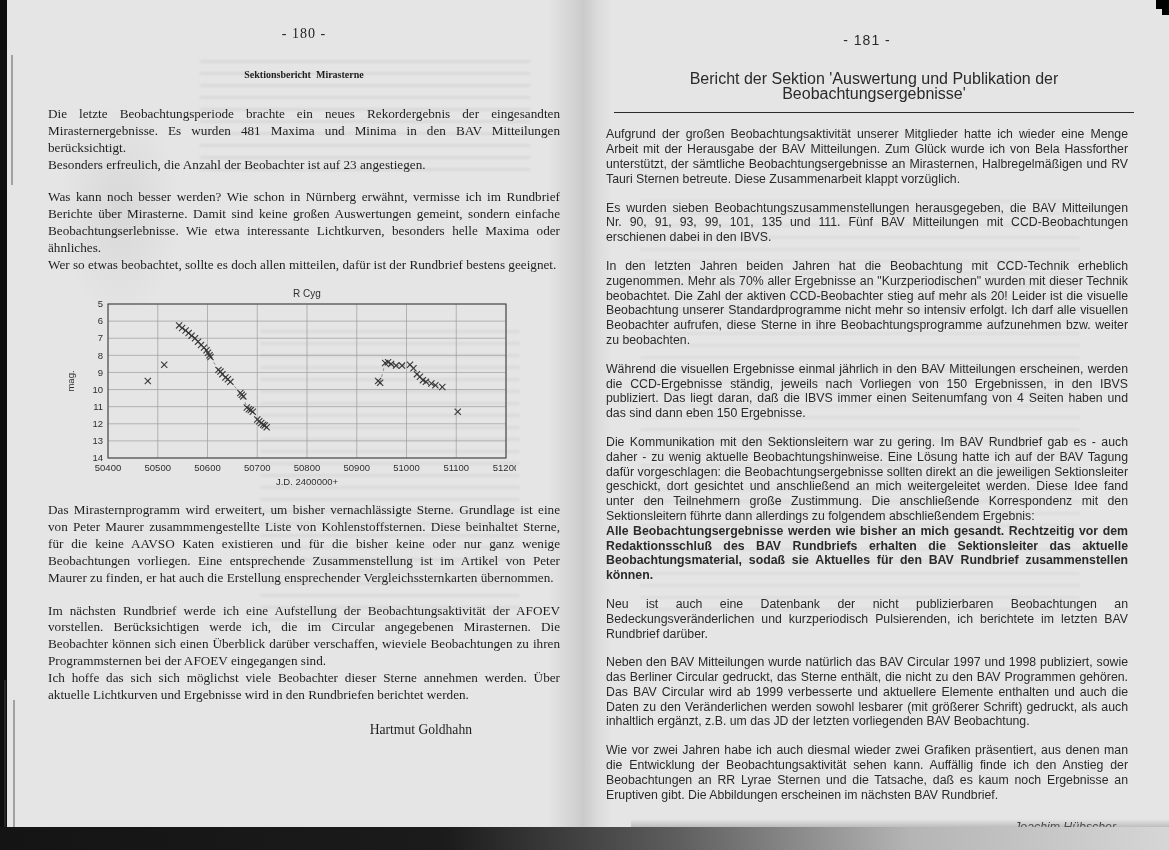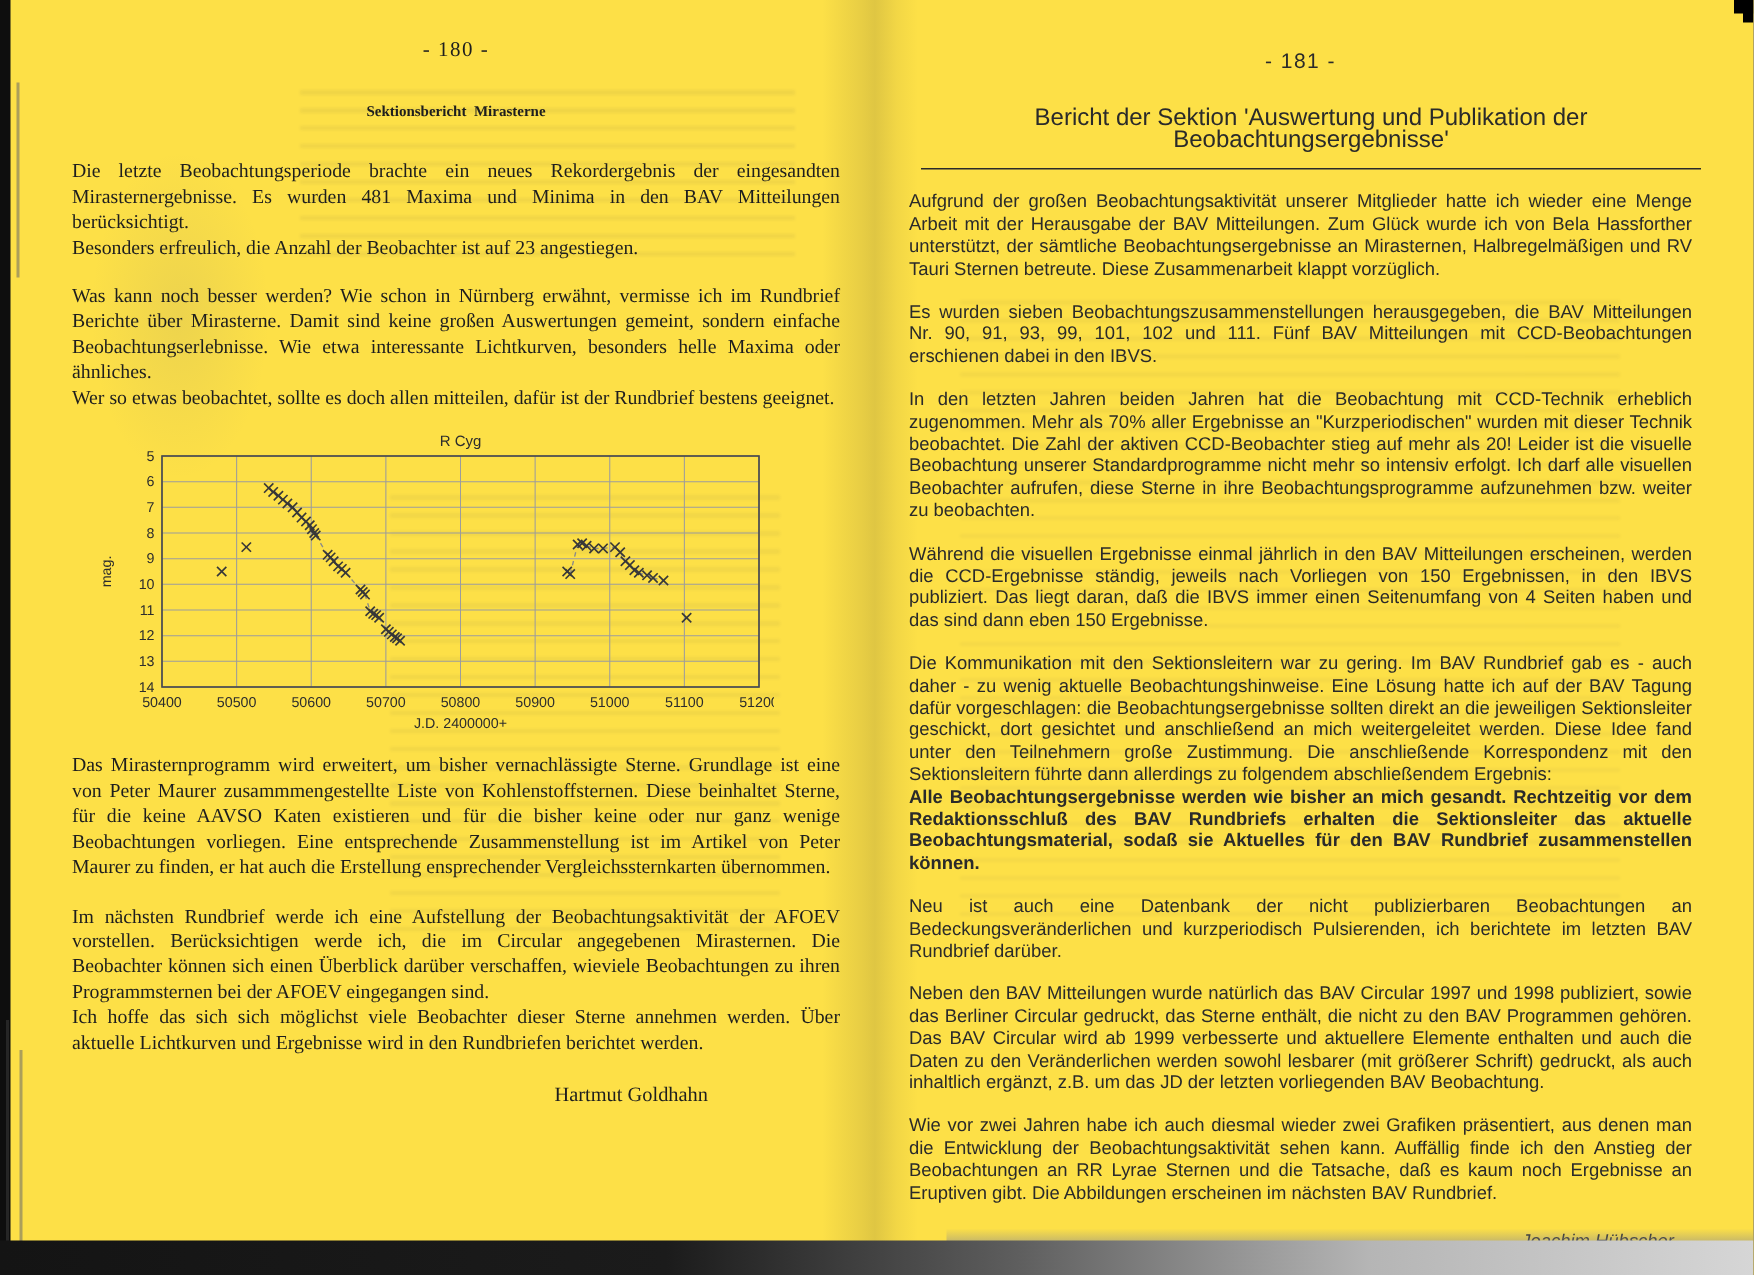--- a/index.html
+++ b/index.html
@@ -1,18 +1,18 @@
 <!DOCTYPE html>
 <html><head>
 <meta charset="utf-8">
 <style>
   html,body{margin:0;padding:0;background:#777;}
   .scan{
     position:relative;width:1169px;height:850px;overflow:hidden;
-    background:#fde047;
+    background:#e5e5e5;
     font-family:"Liberation Serif", serif;
     color:#1e1e1e;
   }
   
   .edge-left{position:absolute;left:0;top:0;width:7px;height:850px;background:#0e0e0e;}
   .edge-line{position:absolute;width:2px;background:#6a6a6a;opacity:.55;}
   .edge-line.a{left:11px;top:55px;height:130px;}
   .edge-line.b{left:4px;top:680px;height:150px;background:#3a3a3a;}
   .edge-line.c{left:13px;top:700px;height:130px;}
   .bottom-band{position:absolute;left:0;bottom:0;width:1169px;height:23px;
@@ -278,21 +278,21 @@
         <p class="para">Ich hoffe das sich sich möglichst viele Beobachter dieser Sterne annehmen werden. Über aktuelle Lichtkurven und Ergebnisse wird in den Rundbriefen berichtet werden.</p>
       </div>
     <div class="signature">Hartmut Goldhahn</div>
   </div>
 
   <div class="page right">
     <div class="pagenum">- 181 -</div>
     <div class="doc-title">Bericht der Sektion 'Auswertung und Publikation der Beobachtungsergebnisse'</div>
     <div id="right-paras">
         <p class="para">Aufgrund der großen Beobachtungsaktivität unserer Mitglieder hatte ich wieder eine Menge Arbeit mit der Herausgabe der BAV Mitteilungen. Zum Glück wurde ich von Bela Hassforther unterstützt, der sämtliche Beobachtungsergebnisse an Mirasternen, Halbregelmäßigen und RV Tauri Sternen betreute. Diese Zusammenarbeit klappt vorzüglich.</p>
-        <p class="para gap">Es wurden sieben Beobachtungszusammenstellungen herausgegeben, die BAV Mitteilungen Nr. 90, 91, 93, 99, 101, 102 und 111. Fünf BAV Mitteilungen mit CCD-Beobachtungen erschienen dabei in den IBVS.</p>
+        <p class="para gap">Es wurden sieben Beobachtungszusammenstellungen herausgegeben, die BAV Mitteilungen Nr. 90, 91, 93, 99, 101, 135 und 111. Fünf BAV Mitteilungen mit CCD-Beobachtungen erschienen dabei in den IBVS.</p>
         <p class="para gap">In den letzten Jahren beiden Jahren hat die Beobachtung mit CCD-Technik erheblich zugenommen. Mehr als 70% aller Ergebnisse an "Kurzperiodischen" wurden mit dieser Technik beobachtet. Die Zahl der aktiven CCD-Beobachter stieg auf mehr als 20! Leider ist die visuelle Beobachtung unserer Standardprogramme nicht mehr so intensiv erfolgt. Ich darf alle visuellen Beobachter aufrufen, diese Sterne in ihre Beobachtungsprogramme aufzunehmen bzw. weiter zu beobachten.</p>
         <p class="para gap">Während die visuellen Ergebnisse einmal jährlich in den BAV Mitteilungen erscheinen, werden die CCD-Ergebnisse ständig, jeweils nach Vorliegen von 150 Ergebnissen, in den IBVS publiziert. Das liegt daran, daß die IBVS immer einen Seitenumfang von 4 Seiten haben und das sind dann eben 150 Ergebnisse.</p>
         <p class="para gap">Die Kommunikation mit den Sektionsleitern war zu gering. Im BAV Rundbrief gab es - auch daher - zu wenig aktuelle Beobachtungshinweise. Eine Lösung hatte ich auf der BAV Tagung dafür vorgeschlagen: die Beobachtungsergebnisse sollten direkt an die jeweiligen Sektionsleiter geschickt, dort gesichtet und anschließend an mich weitergeleitet werden. Diese Idee fand unter den Teilnehmern große Zustimmung. Die anschließende Korrespondenz mit den Sektionsleitern führte dann allerdings zu folgendem abschließendem Ergebnis:</p>
         <p class="para bold">Alle Beobachtungsergebnisse werden wie bisher an mich gesandt. Rechtzeitig vor dem Redaktionsschluß des BAV Rundbriefs erhalten die Sektionsleiter das aktuelle Beobachtungsmaterial, sodaß sie Aktuelles für den BAV Rundbrief zusammenstellen können.</p>
         <p class="para gap">Neu ist auch eine Datenbank der nicht publizierbaren Beobachtungen an Bedeckungsveränderlichen und kurzperiodisch Pulsierenden, ich berichtete im letzten BAV Rundbrief darüber.</p>
         <p class="para gap">Neben den BAV Mitteilungen wurde natürlich das BAV Circular 1997 und 1998 publiziert, sowie das Berliner Circular gedruckt, das Sterne enthält, die nicht zu den BAV Programmen gehören. Das BAV Circular wird ab 1999 verbesserte und aktuellere Elemente enthalten und auch die Daten zu den Veränderlichen werden sowohl lesbarer (mit größerer Schrift) gedruckt, als auch inhaltlich ergänzt, z.B. um das JD der letzten vorliegenden BAV Beobachtung.</p>
         <p class="para gap">Wie vor zwei Jahren habe ich auch diesmal wieder zwei Grafiken präsentiert, aus denen man die Entwicklung der Beobachtungsaktivität sehen kann. Auffällig finde ich den Anstieg der Beobachtungen an RR Lyrae Sternen und die Tatsache, daß es kaum noch Ergebnisse an Eruptiven gibt. Die Abbildungen erscheinen im nächsten BAV Rundbrief.</p>
       </div>
     <div class="signature">Joachim Hübscher</div>
   </div>

